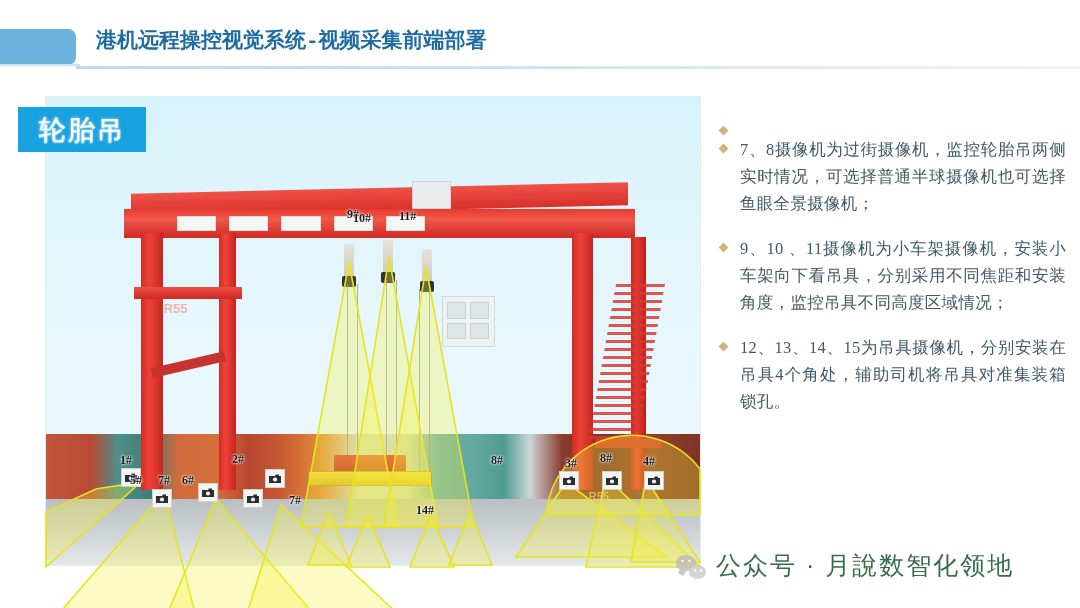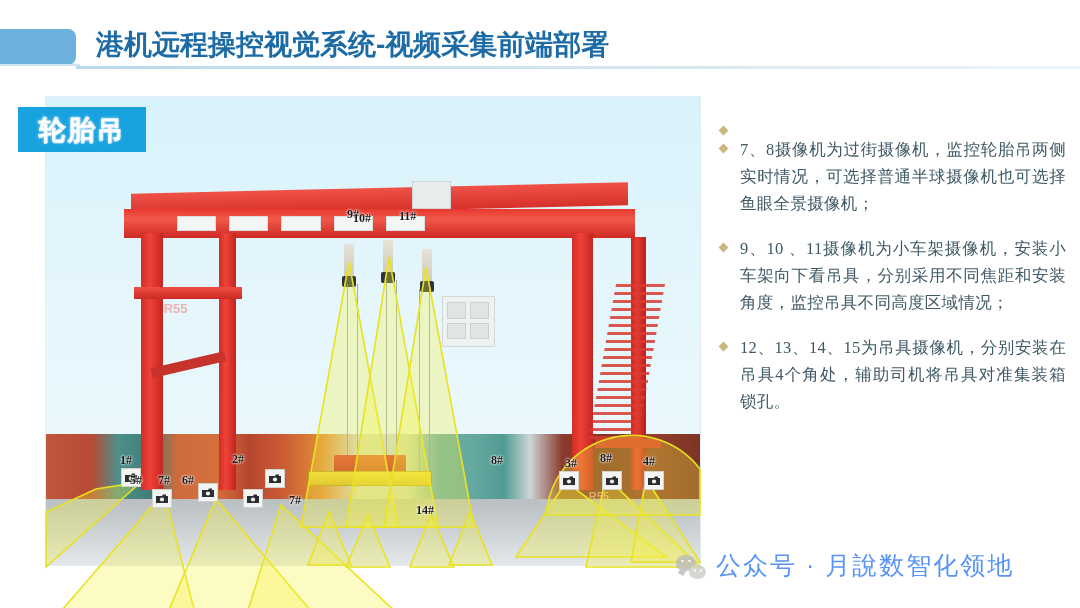--- a/index.html
+++ b/index.html
@@ -14,25 +14,25 @@
   
   .header { position: absolute; left: 0; top: 0; width: 1080px; height: 80px; }
   .header-tab {
     position: absolute; left: -28px; top: 29px;
     width: 104px; height: 36px;
     background: #6db2dd;
     border-radius: 8px;
   }
   .header-title {
     position: absolute; left: 96px; top: 26px;
-    font-size: 28px; font-weight: bold;
+    font-size: 21px; font-weight: bold;
     letter-spacing: 0px;
     color: #1d6ba5;
     white-space: nowrap;
-    font-family: Liberation Sans, sans-serif;
+    font-family: Liberation Mono, monospace;
   }
   .header-rule {
     position: absolute; left: 76px; top: 66px; width: 1004px; height: 3px;
     background: linear-gradient(to right, #b9d9ec 0%, #d6e7f2 60%, #eef5fa 100%);
   }
   .header-rule2 {
     position: absolute; left: 0px; top: 64px; width: 80px; height: 2px;
     background: #cfe3f0;
   }
 
@@ -162,21 +162,21 @@
 
   
   .badge {
     position: absolute; left: 18px; top: 107px;
     width: 128px; height: 45px;
     background: #18a3e0;
     display: flex; align-items: center; justify-content: center;
     z-index: 20;
   }
   .badge span {
-    font-size: 27px; font-weight: bold; color: #ffffff;
+    font-size: 27px; font-weight: normal; color: #ffffff;
     letter-spacing: 2px;
     font-family: "Liberation Sans", sans-serif;
     text-shadow: 0 1px 0 #cfe9f7, 1px 0 0 #bfe0f4, 0 0 3px rgba(255,255,255,.9);
   }
 
   
   .bullets {
     position: absolute; left: 714px; top: 118px;
     width: 352px;
   }
@@ -196,21 +196,21 @@
     width: 7px; height: 7px;
     background: #c2a96a;
     transform: rotate(45deg);
     opacity: .85;
   }
 
   
   .watermark {
     position: absolute; left: 676px; top: 549px;
     display: flex; align-items: center; gap: 10px;
-    color: #3b82f6; font-size: 25px;
+    color: #14532d; font-size: 25px;
     font-family: "Liberation Sans", sans-serif;
     letter-spacing: 2px;
     opacity: .85;
   }
   .wechat-icon { width: 30px; height: 26px; position: relative; flex: 0 0 auto; }
   .wechat-icon .b1 {
     position: absolute; left: 0; top: 2px; width: 20px; height: 16px;
     background: #bdbfba; border-radius: 50% 50% 45% 45%;
   }
   .wechat-icon .b1:after {

